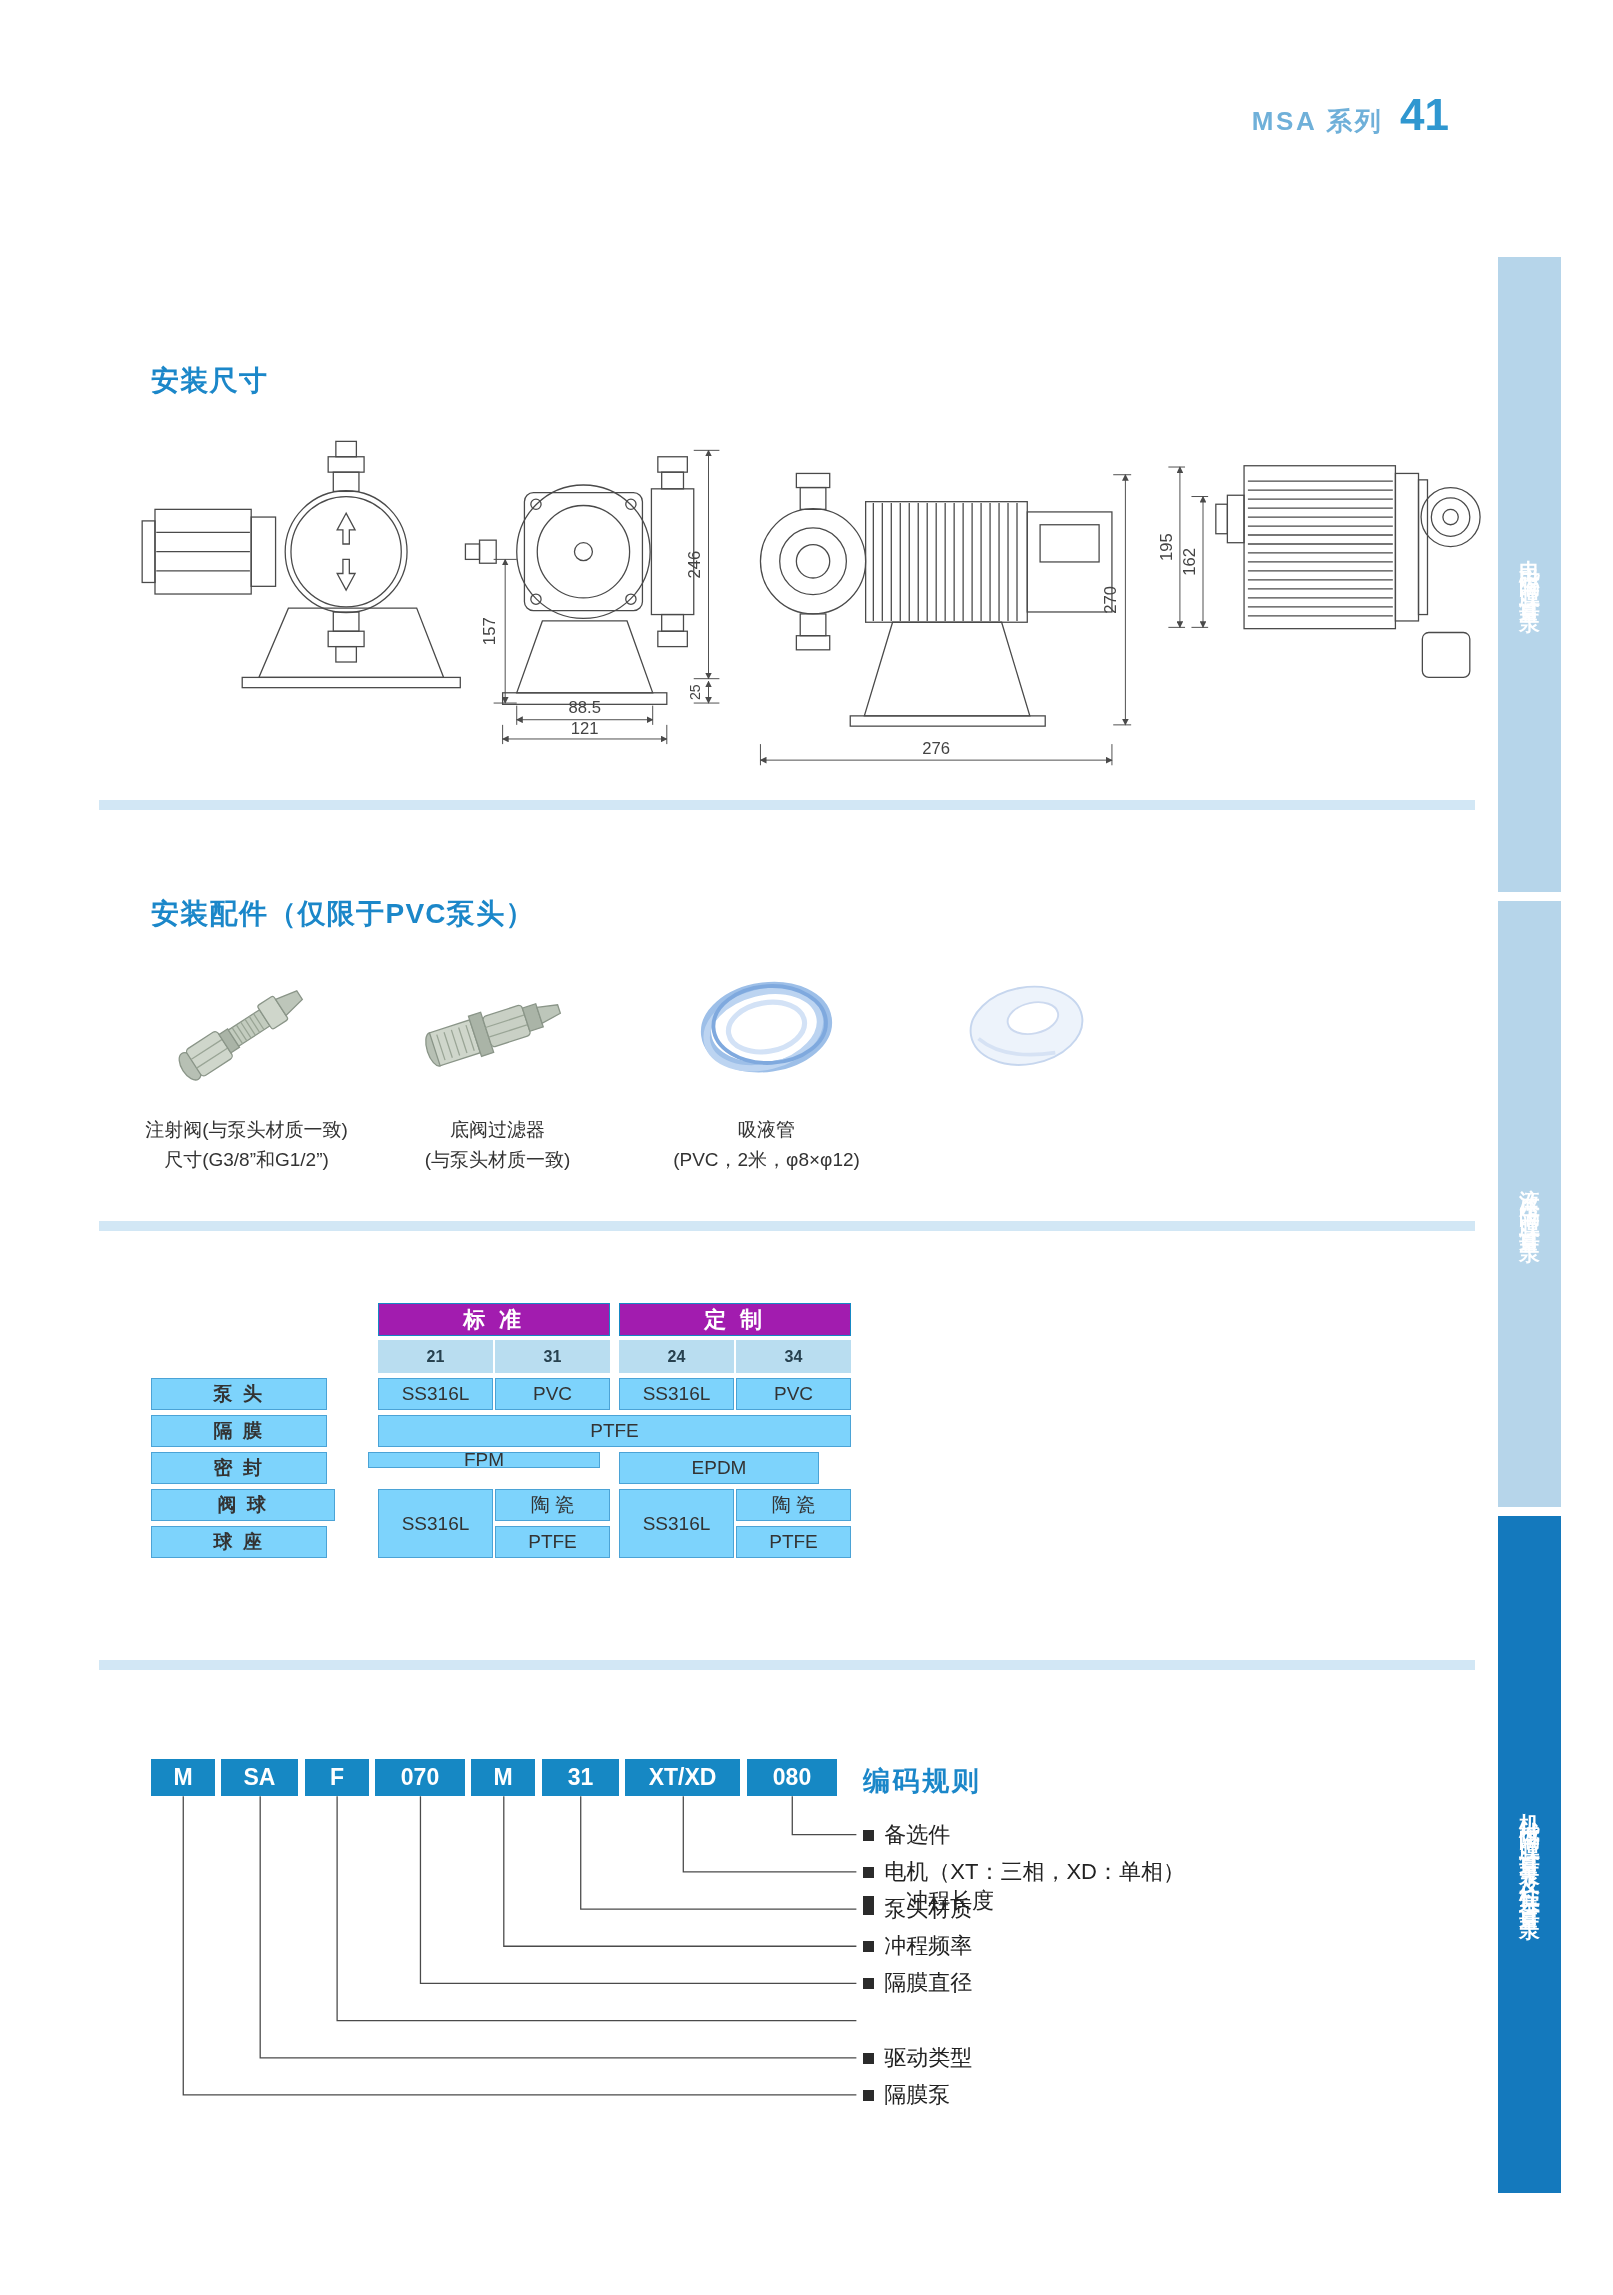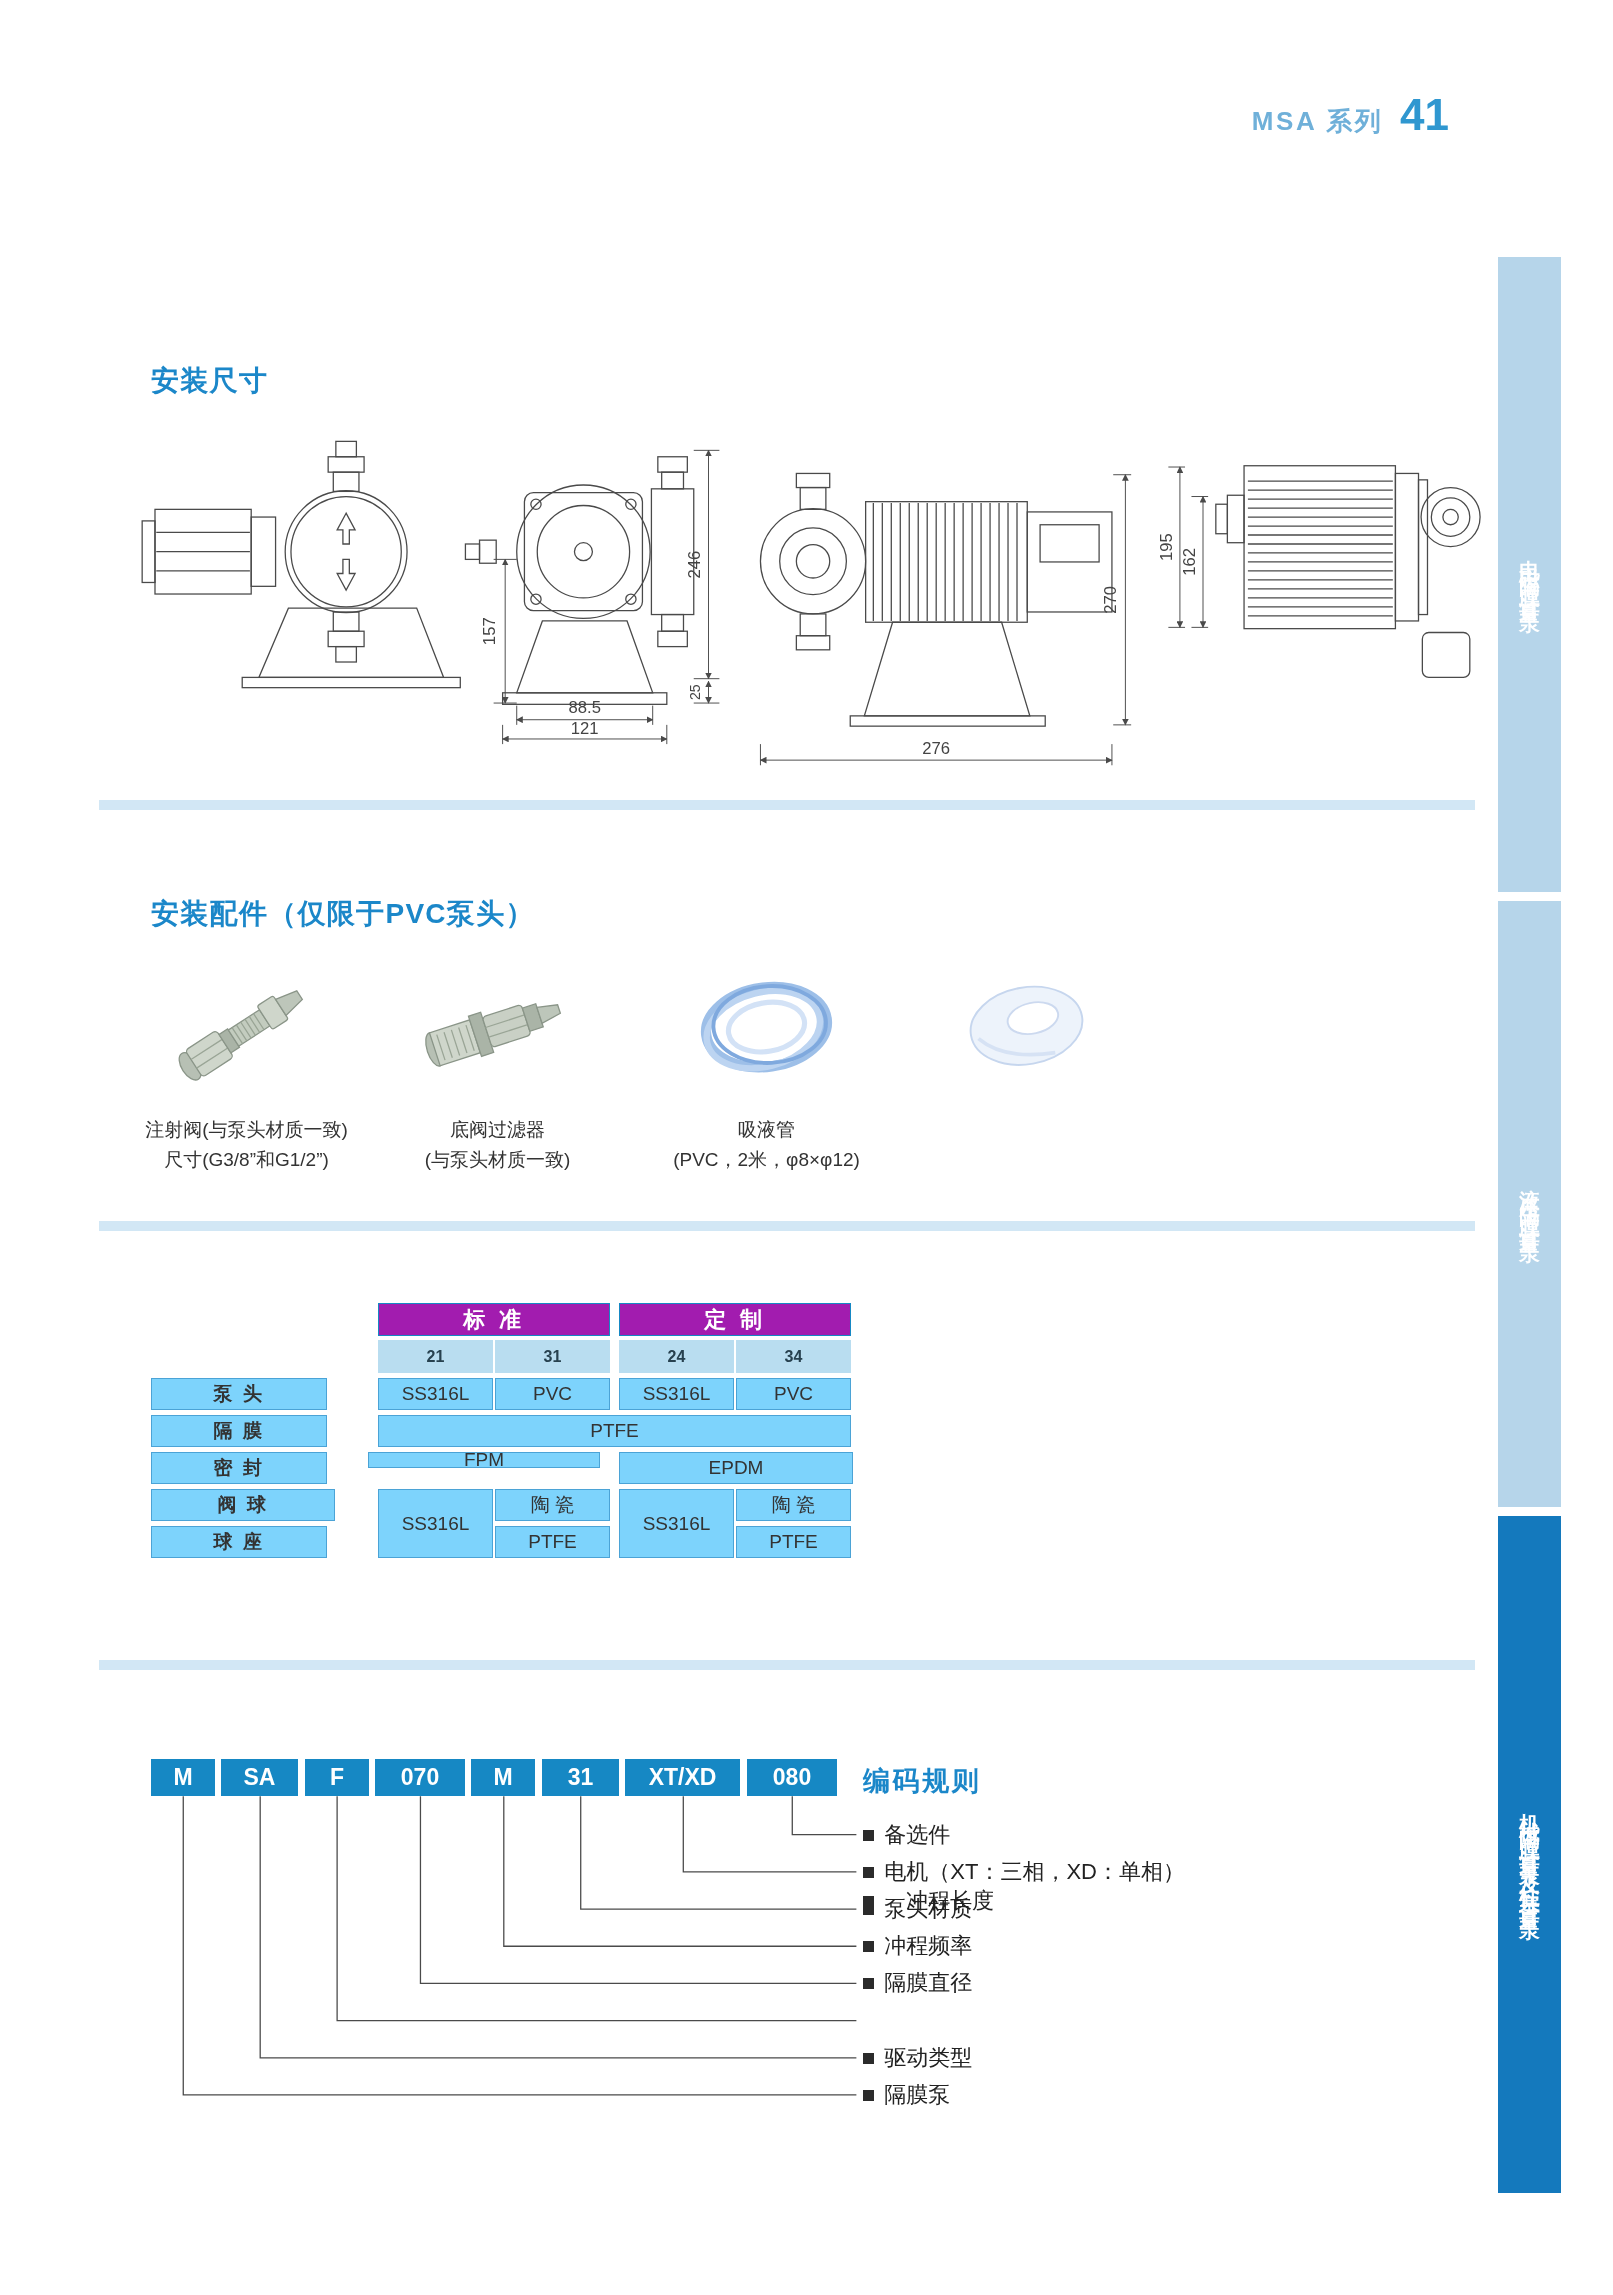--- a/index.html
+++ b/index.html
@@ -249,21 +249,21 @@
   <div class="cell lbl" style="left:151px;top:1526px;width:176px;height:32px;">球 座</div>
 
   <div class="cell" style="left:378px;top:1378px;width:115px;height:32px;">SS316L</div>
   <div class="cell" style="left:495px;top:1378px;width:115px;height:32px;">PVC</div>
   <div class="cell" style="left:619px;top:1378px;width:115px;height:32px;">SS316L</div>
   <div class="cell" style="left:736px;top:1378px;width:115px;height:32px;">PVC</div>
 
   <div class="cell" style="left:378px;top:1415px;width:473px;height:32px;">PTFE</div>
 
   <div class="cell" style="left:368px;top:1452px;width:232px;height:16px;">FPM</div>
-  <div class="cell" style="left:619px;top:1452px;width:234px;height:32px;">EPDM</div>
+  <div class="cell" style="left:619px;top:1452px;width:200px;height:32px;">EPDM</div>
 
   <div class="cell" style="left:378px;top:1489px;width:115px;height:69px;">SS316L</div>
   <div class="cell" style="left:495px;top:1489px;width:115px;height:32px;">陶 瓷</div>
   <div class="cell" style="left:495px;top:1526px;width:115px;height:32px;">PTFE</div>
   <div class="cell" style="left:619px;top:1489px;width:115px;height:69px;">SS316L</div>
   <div class="cell" style="left:736px;top:1489px;width:115px;height:32px;">陶 瓷</div>
   <div class="cell" style="left:736px;top:1526px;width:115px;height:32px;">PTFE</div>
 
   <div class="bar" style="top:1660px;"></div>
 

